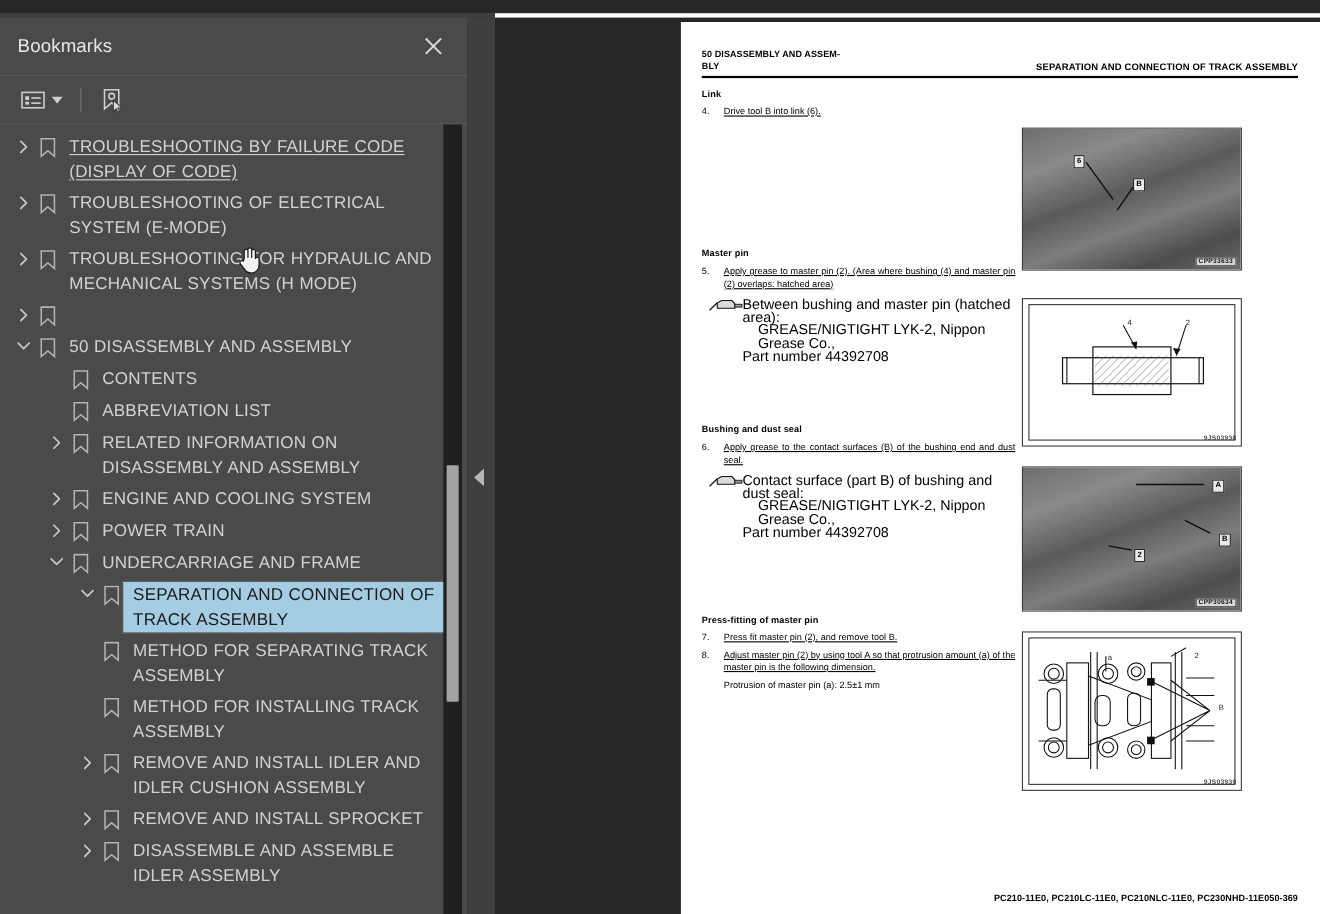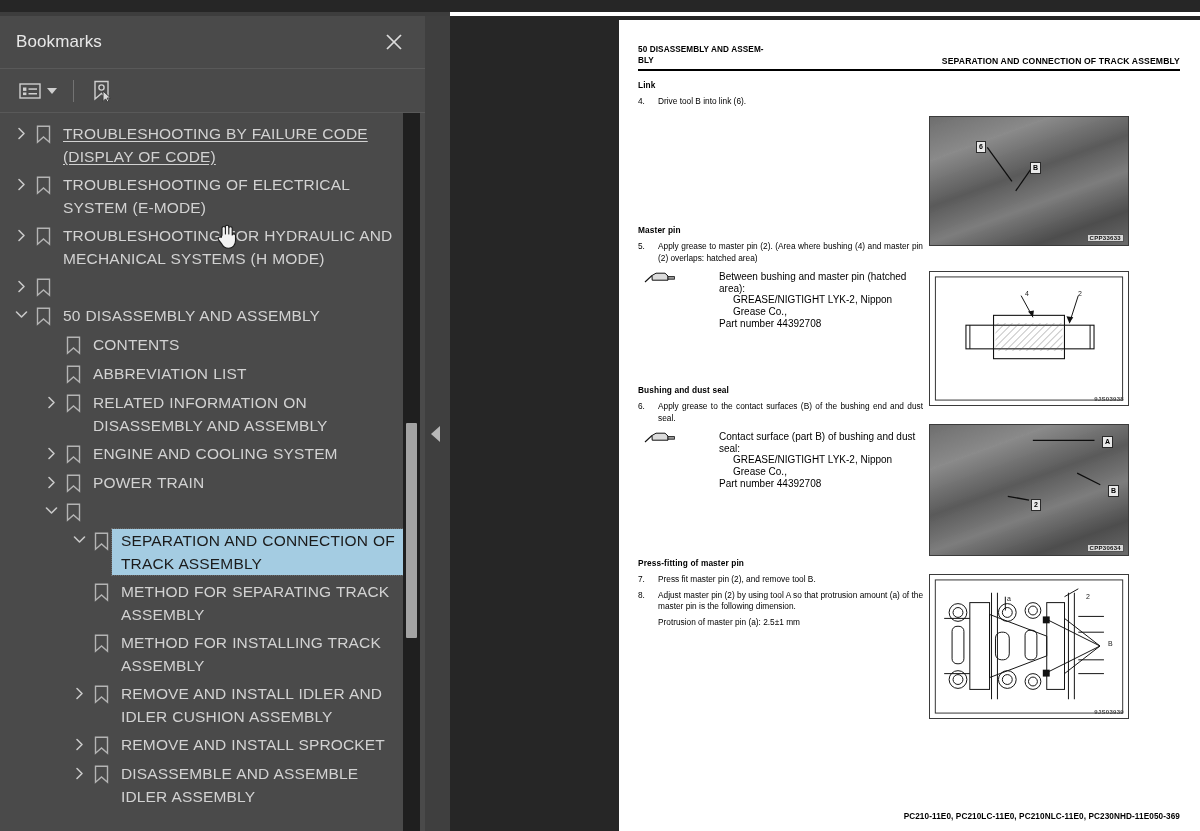--- a/index.html
+++ b/index.html
@@ -271,29 +271,29 @@
     line-height: 11.6px;
     margin-bottom: 4px;
   }
   .step-num {
     flex: 0 0 20px;
     width: 20px;
   }
   .step-body {
     flex: 1;
     text-align: justify;
+    text-decoration: underline;
   }
   .step-body.nojust { text-align: left; }
 
   .note {
     display: flex;
     margin-top: 7px;
-    font-size: 10px;
+    font-size: 13px;
     line-height: 11.6px;
-    gap: 44px;
   }
   .note-icon {
     flex: 0 0 37px;
     width: 37px;
     padding-left: 6px;
     padding-top: 1px;
   }
   .note-body { flex: 1; }
   .note-body .ind { padding-left: 14px; display: block; }
 
@@ -541,20 +541,21 @@
             <span class="twisty">
               <svg width="13" height="11" viewBox="0 0 13 11">
                 <polyline points="1.5,3 6.5,8 11.5,3" fill="none" stroke="#c8c8c8" stroke-width="1.6" stroke-linecap="round" stroke-linejoin="round"></polyline>
               </svg>
             </span>
             <span class="bm-icon">
               <svg width="15" height="19" viewBox="0 0 15 19">
                 <path d="M1.5 1.2 H13.5 V17.2 L7.5 12 L1.5 17.2 Z" fill="none" stroke="#b4b4b4" stroke-width="1.4"></path>
               </svg>
             </span>
+            <span class="node-label">UNDERCARRIAGE AND FRAME</span>
           </div>
           <div class="node lvl3 selected">
             <span class="twisty">
               <svg width="13" height="11" viewBox="0 0 13 11">
                 <polyline points="1.5,3 6.5,8 11.5,3" fill="none" stroke="#c8c8c8" stroke-width="1.6" stroke-linecap="round" stroke-linejoin="round"></polyline>
               </svg>
             </span>
             <span class="bm-icon">
               <svg width="15" height="19" viewBox="0 0 15 19">
                 <path d="M1.5 1.2 H13.5 V17.2 L7.5 12 L1.5 17.2 Z" fill="none" stroke="#b4b4b4" stroke-width="1.4"></path>

